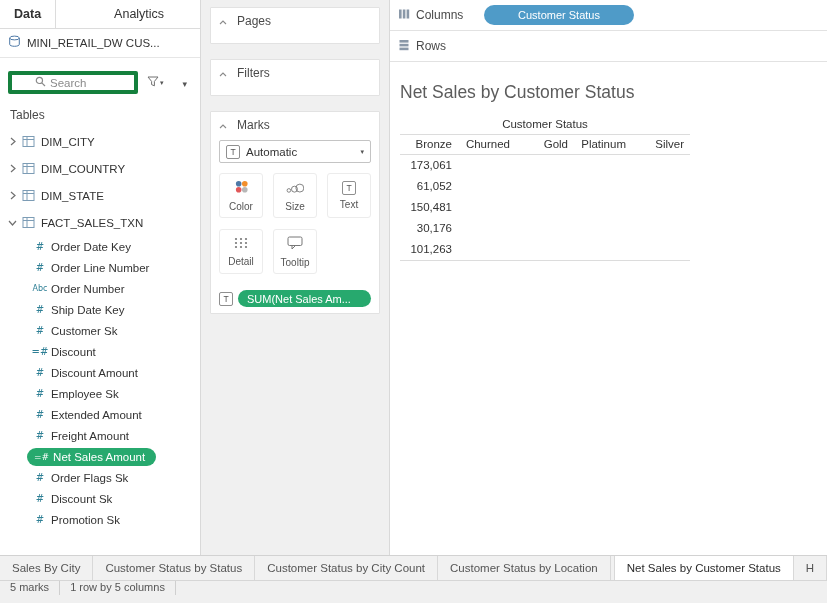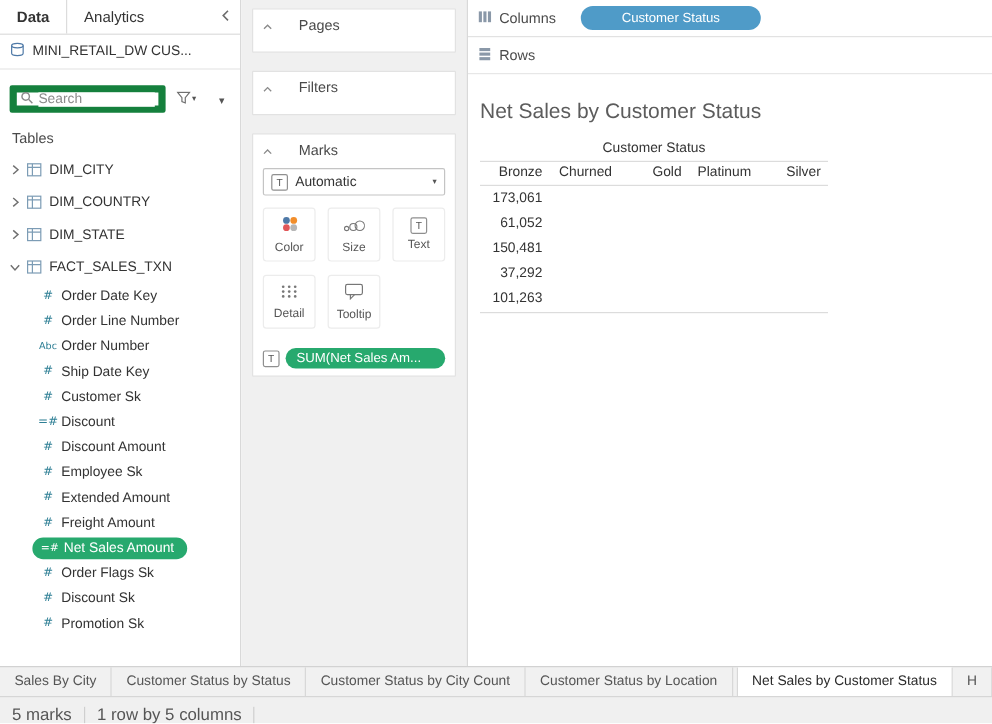--- a/index.html
+++ b/index.html
@@ -1,28 +1,28 @@
 <!DOCTYPE html>
 <html><head>
 <meta charset="utf-8">
 <style>
   * { margin:0; padding:0; box-sizing:border-box; }
   body { font-family:"Liberation Sans", sans-serif; background:#fff; }
   .app { position:relative; width:827px; height:603px; background:#fff; overflow:hidden; font-size:12px; color:#333; }
 
   
   .data-pane { position:absolute; left:0; top:0; width:201px; height:555px; background:#fff; border-right:1px solid #d9d9d9; overflow:hidden; }
-  .pane-tabs { height:29px; display:flex; align-items:stretch; border-bottom:1px solid #dcdcdc; background:#fff; }
+  .pane-tabs { height:29px; display:flex; align-items:stretch; border-bottom:1px solid #dcdcdc; background:#fff;gap:44px; }
   .ptab { display:flex; align-items:center; padding:0 14px; font-size:12.5px; color:#333; }
   .ptab.active { font-weight:bold; border-right:1px solid #dcdcdc; }
   .pane-collapse { margin-left:auto; display:flex; align-items:center; padding-right:9px; }
   .ds-row { height:29px; display:flex; align-items:center; padding:0 8px; border-bottom:1px solid #e6e6e6; }
   .ds-label { margin-left:6px; font-size:11.5px; color:#333; white-space:nowrap; overflow:hidden; }
   .search-row { margin:13px 8px 0 8px; display:flex; align-items:center; }
-  .search-box { width:130px; height:23px; border:6px solid #15803d; border-radius:2px; display:flex; align-items:center; padding:0 3px; background:#fff; }
+  .search-box { width:130px; height:23px; border:4px solid #15803d; border-radius:2px; display:flex; align-items:center; padding:0 23px; background:#fff; }
   .search-box input { border:none; outline:none; width:100%; font-size:11.5px; margin-left:4px; font-family:"Liberation Sans",sans-serif; color:#333; }
   .search-box input::placeholder { color:#8b8b8b; }
   .filter-btn { margin-left:9px; display:flex; align-items:center; gap:1px; }
   .caret { font-size:7px; color:#555; line-height:1; }
   .pane-menu { margin-left:auto; padding-right:5px; }
   .pane-menu .caret { font-size:9px; }
   .tables-heading { margin:14px 10px 6px 10px; font-size:12px; color:#4a4a4a; }
   .trow { height:27px; display:flex; align-items:center; padding-left:5px; font-size:11.5px; color:#333; cursor:default; }
   .trow .chev { width:15px; display:flex; justify-content:center; align-items:center; }
   .grid-ic { width:13px; height:13px; margin:0 6px 0 2px; display:flex; }
@@ -31,21 +31,21 @@
   .fic.abc { font-size:8px; }
   .frow.selected { padding-left:27px; }
   .pill-field { display:flex; align-items:center; background:#27a96e; border-radius:9px; height:18px; padding:0 11px 0 7px; color:#fff; }
   .pill-field .fic { color:#fff; width:auto; margin-right:4px; font-size:9px; }
   .pill-field .flabel { font-size:11.5px; color:#fff; white-space:nowrap; }
 
   
   .shelf-panel { position:absolute; left:201px; top:0; width:189px; height:555px; background:#f0f0f0; border-right:1px solid #d9d9d9; padding:7px 9px; }
   .scard { background:#fff; border:1px solid #e2e2e2; border-radius:1px; padding:6px 8px; margin-bottom:15px; }
   .scard.small { height:37px; }
-  .scard-header { display:flex; align-items:center; gap:22px; font-size:12px; color:#4a4a4a; }
+  .scard-header { display:flex; align-items:center; gap:10px; font-size:12px; color:#4a4a4a; }
   .mark-dd { margin-top:8px; height:23px; border:1px solid #c4c4c4; border-radius:2px; display:flex; align-items:center; padding:0 6px; background:#fff; }
   .tbox { width:14px; height:14px; border:1px solid #8f8f8f; border-radius:2px; font-size:8.5px; color:#555; display:flex; align-items:center; justify-content:center; flex-shrink:0; background:#fff; }
   .mark-dd .dd-label { margin-left:6px; font-size:11.5px; color:#333; }
   .mark-dd .caret { margin-left:auto; }
   .mk-grid { margin-top:10px; display:flex; flex-wrap:wrap; gap:11px 10px; }
   .mk-btn { width:44px; height:45px; border:1px solid #ececec; border-radius:3px; background:#fff; display:flex; flex-direction:column; align-items:center; justify-content:center; gap:4px; }
   .mk-btn .mk-label { font-size:10px; color:#555; }
   .pill-row { margin-top:16px; display:flex; align-items:center; gap:5px; }
   .pill-green { flex:1; height:17px; border-radius:9px; background:#27a96e; color:#fff; font-size:11px; display:flex; align-items:center; padding:0 9px; white-space:nowrap; overflow:hidden; }
 
@@ -66,21 +66,21 @@
   .ct-cell { width:58px; text-align:right; padding-right:6px; font-size:11.5px; color:#333; }
   .ct-headers .ct-cell { height:19px; line-height:19px; }
   .ct-values .ct-cell { height:21px; line-height:21px; }
 
   
   .sheet-tabs { position:absolute; left:0; top:555px; width:827px; height:25px; background:#f1f1f1; border-top:1px solid #d2d2d2; display:flex; align-items:stretch; overflow:hidden; }
   .stab { display:flex; align-items:center; padding:0 12px; border-right:1px solid #d8d8d8; font-size:11.5px; color:#555; white-space:nowrap; }
   .stab.active { background:#fff; color:#2b2b2b; margin-left:3px; border-left:1px solid #d8d8d8; }
 
   
-  .status-bar { position:absolute; left:0; top:580px; width:827px; height:23px; background:#f0f0f0; border-top:1px solid #d6d6d6; display:flex; align-items:flex-end; font-size:14px; color:#555; }
+  .status-bar { position:absolute; left:0; top:580px; width:827px; height:23px; background:#f0f0f0; border-top:1px solid #d6d6d6; display:flex; align-items:flex-start; font-size:11px; color:#555; }
   .sb-item { padding:0 10px; white-space:nowrap; }
   .sb-sep { width:1px; height:14px; background:#cfcfcf; }
 </style>
 </head>
 <body>
 
 <div class="app">
 
   <div class="data-pane">
     <div class="pane-tabs">
@@ -362,21 +362,21 @@
         <div class="ct-cell">Bronze</div>
         <div class="ct-cell">Churned</div>
         <div class="ct-cell">Gold</div>
         <div class="ct-cell">Platinum</div>
         <div class="ct-cell">Silver</div>
       </div>
       <div class="ct-row ct-values">
         <div class="ct-cell">173,061</div>
         <div class="ct-cell">61,052</div>
         <div class="ct-cell">150,481</div>
-        <div class="ct-cell">37,292</div>
+        <div class="ct-cell">30,176</div>
         <div class="ct-cell">101,263</div>
       </div>
     </div>
   </div>
 
   <div class="sheet-tabs">
     <div class="stab">Sales By City</div>
     <div class="stab">Customer Status by Status</div>
     <div class="stab">Customer Status by City Count</div>
     <div class="stab">Customer Status by Location</div>

